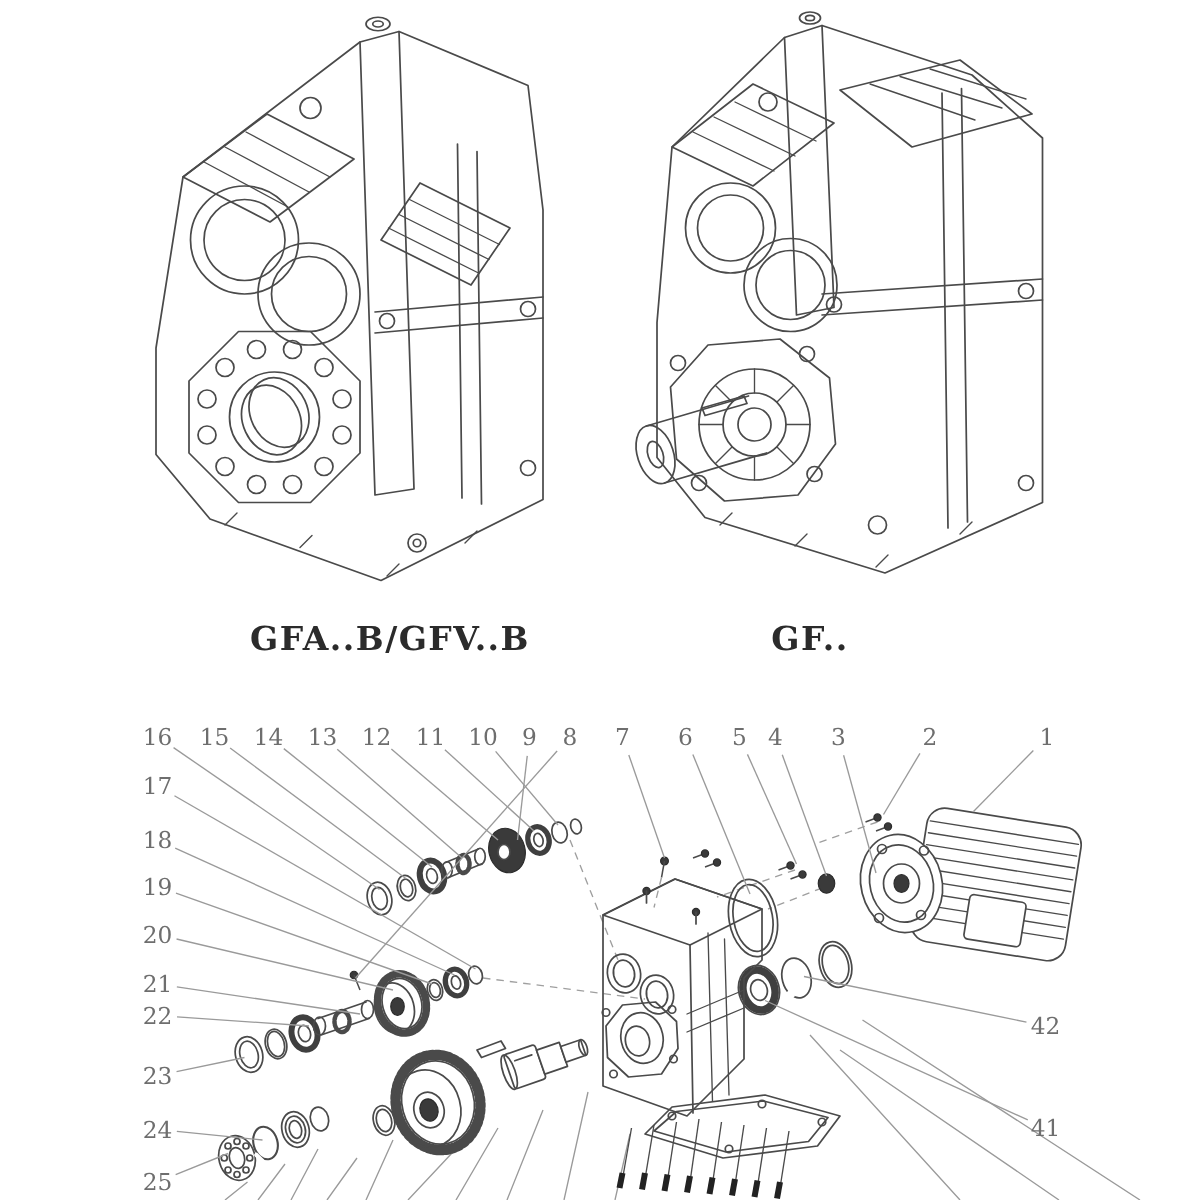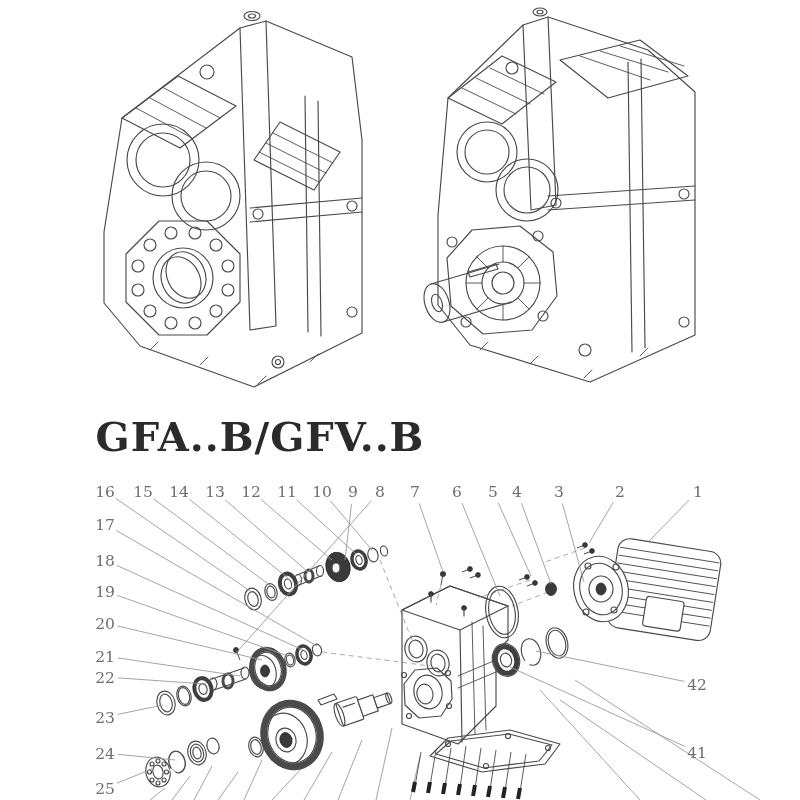--- a/index.html
+++ b/index.html
@@ -1,21 +1,21 @@
 <!DOCTYPE html>
 <html><head>
 <meta charset="utf-8">
 <style>
   html,body{margin:0;padding:0;}
   body{width:800px;height:800px;background:#ffffff;overflow:hidden;
        font-family:"Liberation Sans",sans-serif;}
   .page{position:relative;width:800px;height:800px;background:#fff;}
   #art{position:absolute;left:0;top:0;}
   .caption{position:absolute;font-family:"DejaVu Serif",serif;font-weight:bold;
-           color:#2b2b2b;font-size:40px;text-align:center;letter-spacing:1px;
+           color:#2b2b2b;font-size:22px;text-align:center;letter-spacing:1px;
            white-space:nowrap;}
   .caption-left{left:95px;top:413px;width:330px;}
   .caption-right{left:440px;top:413px;width:200px;}
   .callout{font-family:"DejaVu Serif",serif;font-size:15.5px;fill:#6e6e6e;}
   .leader{stroke:#9a9a9a;stroke-width:0.9;fill:none;}
   .line-art{stroke:#4a4a4a;fill:none;stroke-width:1.15;stroke-linejoin:round;stroke-linecap:round;}
   .thin{stroke-width:0.9;}
   .dash{stroke:#9f9f9f;stroke-width:0.9;stroke-dasharray:5 4;fill:none;}
   .dark{fill:#3a3a3a;stroke:#2c2c2c;stroke-width:0.8;}
   .ring-dark{stroke:#3f3f3f;fill:none;}
@@ -374,14 +374,15 @@
           <text x="105" y="793.5" text-anchor="middle" class="callout">25</text>
           <line x1="684.3" y1="681.4" x2="536" y2="651" class="leader"></line>
           <text x="697" y="689.5" text-anchor="middle" class="callout">42</text>
           <line x1="685.2" y1="746.6" x2="510" y2="667" class="leader"></line>
           <text x="697" y="757.5" text-anchor="middle" class="callout">41</text>
         </g>
   </g>
 </svg>
 
 <div class="caption caption-left">GFA..B/GFV..B</div>
+<div class="caption caption-right">GF..</div>
 
 </div>
 
 </body></html>

